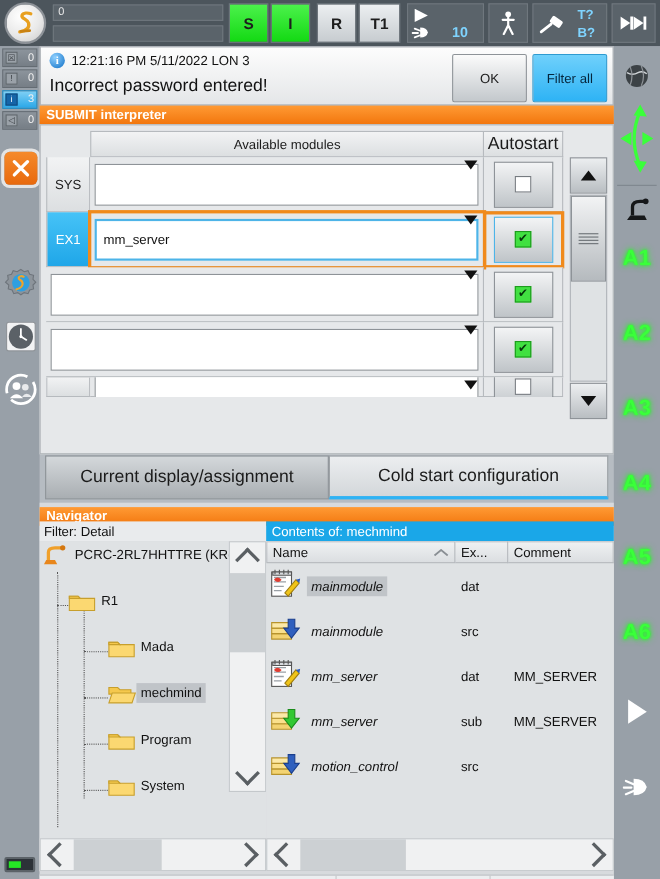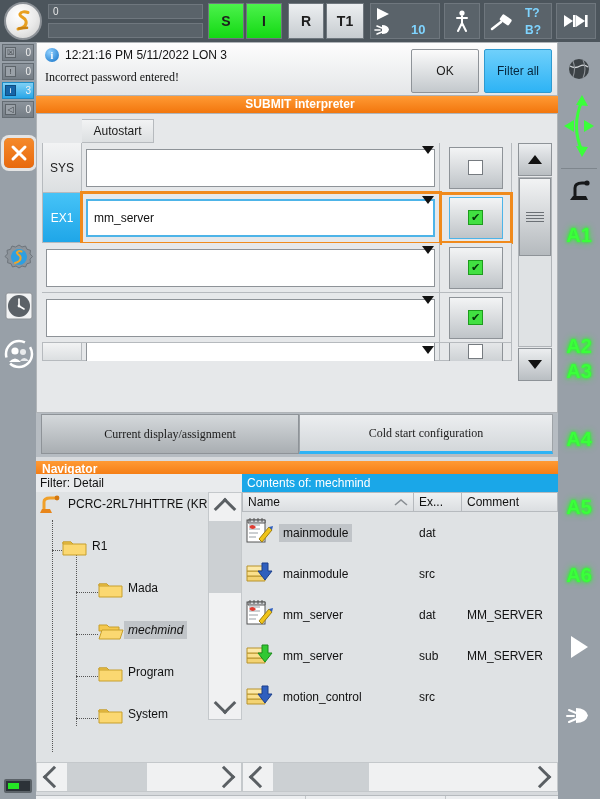--- a/index.html
+++ b/index.html
@@ -58,21 +58,21 @@
   .axlbl{color:#3aff3a;font-weight:bold;font-size:20px;text-shadow:0 0 7px #22ff22,0 0 3px #1aff1a;}
   .rr-div{position:absolute;left:3px;width:36px;height:1px;background:#7e868d;}
 
   
   .main{position:absolute;left:36px;top:42px;width:522px;height:757px;background:#b6bcc2;}
 
   
   .msgbox{position:absolute;left:0;top:0;width:522px;height:54px;
           background:linear-gradient(180deg,#fdfdfd,#e4e6e8);border:1px solid #b0b4b8;box-sizing:border-box;}
   .msg-line1{position:absolute;left:8px;top:5px;display:flex;align-items:center;gap:6px;font-size:12px;color:#111;}
-  .msg-line2{position:absolute;left:8px;top:27px;font-size:12px;color:#111;font-family:Liberation Serif, serif;}
+  .msg-line2{position:absolute;left:8px;top:27px;font-size:16px;color:#111;}
   .info-ico{width:14px;height:14px;border-radius:50%;background:radial-gradient(circle at 35% 30%,#8fd0ff,#0f6fc5);
             color:#fff;font-size:10px;font-weight:bold;display:flex;align-items:center;justify-content:center;
             font-family:"Liberation Serif",serif;}
   .btn-ok{position:absolute;right:78px;top:6px;width:66px;height:42px;
           background:linear-gradient(180deg,#fbfbfb,#c3c8cc);border:1px solid #8e9398;border-radius:2px;
           display:flex;align-items:center;justify-content:center;font-size:12px;color:#1b1b1b;}
   .btn-confirm{position:absolute;right:5px;top:6px;width:66px;height:42px;
           background:linear-gradient(180deg,#6fd0fb,#2eb3f5);border:1px solid #2e9ad0;border-radius:2px;
           display:flex;align-items:center;justify-content:center;font-size:12px;color:#06263d;}
 
@@ -82,21 +82,21 @@
       padding-left:6px;box-sizing:border-box;line-height:17px;}
 
   
   .tablewrap{position:absolute;left:0;top:71px;width:522px;height:300px;background:#e6e8ea;
       border:1px solid #b0b4b8;box-sizing:border-box;}
   .tbl{position:absolute;left:5px;top:5px;width:470px;}
   .th{display:flex;height:24px;}
   .th .c0{width:40px;}
   .th .c1{flex:1;display:flex;align-items:center;justify-content:center;font-size:12px;color:#1b1b1b;
           background:linear-gradient(180deg,#f2f3f4,#dcdfe1);border:1px solid #b6babe;box-sizing:border-box;}
-  .th .c2{width:72px;display:flex;align-items:center;justify-content:center;font-size:12px;color:#1b1b1b;
+  .th .c2{width:72px;display:flex;align-items:center;justify-content:center;font-size:16px;color:#1b1b1b;
           background:linear-gradient(180deg,#f2f3f4,#dcdfe1);border:1px solid #b6babe;border-left:none;box-sizing:border-box;}
   .trow{display:flex;height:50px;}
   .rlab{width:40px;display:flex;align-items:center;justify-content:center;font-size:12px;color:#1b1b1b;
          background:linear-gradient(180deg,#f2f3f4,#dcdfe1);border:1px solid #b6babe;border-top:none;box-sizing:border-box;}
   .rlab.sel{background:linear-gradient(180deg,#46c3f7,#1fa6e8);color:#fff;}
   .rcombo{flex:1;position:relative;background:#e6e8ea;border:1px solid #b6babe;border-top:none;border-left:none;
           box-sizing:border-box;display:flex;align-items:center;padding:0 4px;}
   .rcombo .inner{position:relative;width:100%;height:38px;background:#fff;border:1px solid #8e9398;box-sizing:border-box;
          display:flex;align-items:center;padding-left:6px;font-size:12px;color:#111;}
   .rcombo .arrow{position:absolute;right:5px;top:3px;width:0;height:0;border-left:6px solid transparent;
@@ -124,21 +124,21 @@
   .vsb .thumb{position:absolute;left:0;top:0;width:32px;height:78px;
      background:linear-gradient(180deg,#f2f3f4,#b5babe);border:1px solid #8e9398;box-sizing:border-box;
      display:flex;align-items:center;justify-content:center;}
   .grip i{display:block;width:18px;height:1px;background:#6b7075;margin:2px 0;}
   .tri-up{width:0;height:0;border-left:7px solid transparent;border-right:7px solid transparent;border-bottom:9px solid #111;}
   .tri-dn{width:0;height:0;border-left:7px solid transparent;border-right:7px solid transparent;border-top:9px solid #111;}
 
   
   .tabs{position:absolute;left:0;top:372px;width:522px;height:43px;}
   .tab{position:absolute;top:0;height:40px;display:flex;align-items:center;justify-content:center;
-       font-size:12px;color:#1b1b1b;box-sizing:border-box;font-family:Liberation Serif, serif;}
+       font-size:16px;color:#1b1b1b;box-sizing:border-box;}
   .tab.active{left:5px;width:258px;background:linear-gradient(180deg,#d4d8db,#a9aeb2);
        border:1px solid #8e9398;}
   .tab.inactive{left:263px;width:254px;background:linear-gradient(180deg,#eceef0,#d3d7da);
        border:1px solid #9ea3a7;border-bottom:3px solid #2eb3f5;}
 
   
   .nav{position:absolute;left:0;top:415px;width:522px;height:342px;background:#d7dadd;}
   .filter{position:absolute;left:0;top:17px;width:206px;height:18px;background:#e9ebed;
           font-size:12px;color:#111;padding-left:4px;box-sizing:border-box;line-height:18px;}
   .cont-of{position:absolute;left:206px;top:17px;width:316px;height:18px;background:#1aa7e8;
@@ -151,21 +151,21 @@
   .tdashh{position:absolute;border-top:1px dotted #555;}
   .listpane{position:absolute;left:206px;top:35px;width:316px;height:270px;background:#dfe2e4;overflow:hidden;}
   .lhead{display:flex;height:20px;background:linear-gradient(180deg,#f0f2f3,#dadde0);}
   .lhead div{border:1px solid #b6babe;border-left:none;box-sizing:border-box;display:flex;align-items:center;
             padding-left:5px;font-size:12px;color:#111;}
   .lhead .h1{width:172px;border-left:1px solid #b6babe;justify-content:space-between;padding-right:5px;}
   .lhead .h2{width:48px;}
   .lhead .h3{flex:1;}
   .lrow{display:flex;align-items:center;height:41px;font-size:12px;color:#111;}
   .lrow .n{width:172px;display:flex;align-items:center;gap:6px;padding-left:3px;box-sizing:border-box;}
-  .lrow .n span.txt{padding:2px 4px;}
+  .lrow .n span.txt{padding:2px 4px;font-style:italic;}
   .lrow.sel .n span.txt{background:#c0c4c8;}
   .lrow .e{width:48px;padding-left:5px;box-sizing:border-box;}
   .lrow .c{flex:1;padding-left:5px;box-sizing:border-box;}
 
   
   .fsb-v{position:absolute;width:34px;background:#f0f1f2;border:1px solid #c4c8cb;box-sizing:border-box;}
   .fsb-v .a{position:absolute;left:0;width:32px;height:28px;display:flex;align-items:center;justify-content:center;color:#555;font-size:16px;}
   .fsb-v .t{position:absolute;left:0;width:32px;background:#ccd0d3;}
   .chev{width:13px;height:13px;border-left:3px solid #5a5f63;border-top:3px solid #5a5f63;}
   .chev.up{transform:rotate(45deg);margin-top:4px;}
@@ -326,21 +326,21 @@
     <div class="rr-cell" style="top:132px;height:34px;">
       <svg width="26" height="22" viewBox="0 0 26 22">
         <path d="M4 20 L22 20 L20 16 L7 16 Z" fill="#16181a"></path>
         <path d="M9 16 L9 8 q0-5 7-5 l5 0" stroke="#16181a" stroke-width="3" fill="none"></path>
         <circle cx="21" cy="3" r="2.6" fill="#16181a"></circle>
       </svg>
     </div>
     <div class="rr-cell" style="top:175px;height:36px;">
         <span class="axlbl">A1</span>
       </div>
-    <div class="rr-cell" style="top:243px;height:36px;margin-top:43px;">
+    <div class="rr-cell" style="top:243px;height:36px;">
         <span class="axlbl">A2</span>
       </div>
     <div class="rr-cell" style="top:311px;height:36px;">
         <span class="axlbl">A3</span>
       </div>
     <div class="rr-cell" style="top:379px;height:36px;">
         <span class="axlbl">A4</span>
       </div>
     <div class="rr-cell" style="top:447px;height:36px;">
         <span class="axlbl">A5</span>
@@ -366,26 +366,27 @@
     <div class="msgbox">
       <div class="msg-line1">
         <span class="info-ico">i</span>
         <span>12:21:16 PM 5/11/2022 LON 3</span>
       </div>
       <div class="msg-line2">Incorrect password entered!</div>
       <div class="btn-ok">OK</div>
       <div class="btn-confirm">Filter all</div>
     </div>
 
-    <div class="panel-title" style="top:54px;text-align:center;">SUBMIT interpreter</div>
+    <div class="panel-title" style="top:54px;">SUBMIT interpreter</div>
 
     <div class="tablewrap">
       <div class="tbl">
         <div class="th">
           <div class="c0"></div>
+          <div class="c1">Available modules</div>
           <div class="c2">Autostart</div>
         </div>
 
         <div class="trow">
           <div class="rlab">SYS</div>
           <div class="rcombo">
             <div class="inner"></div>
             <span class="arrow"></span>
           </div>
           <div class="rchk">
@@ -509,21 +510,21 @@
         <div class="tree-item" style="left:62px;top:87px;">
           <span class="fold">
             <svg width="26" height="20" viewBox="0 0 26 20">
               <path d="M1 5 L9 5 L11 7 L24 7 L24 18 L1 18 Z" fill="#fbd871" stroke="#c79f2c"></path>
               <path d="M1 5 L9 5 L11 7 L1 7 Z" fill="#f5c84d" stroke="#c79f2c"></path>
             </svg>
           </span>
           <span>Mada</span>
         </div>
 
-        <div class="tree-item" style="left:62px;top:129px;font-style:italic;">
+        <div class="tree-item" style="left:62px;top:129px;">
           <span class="fold">
             <svg width="26" height="20" viewBox="0 0 26 20">
               <path d="M1 4 L9 4 L11 6 L21 6 L21 10 L1 10 Z" fill="#f5c84d" stroke="#c79f2c"></path>
               <path d="M1 18 L4 9 L25 9 L22 18 Z" fill="#fbd871" stroke="#c79f2c"></path>
             </svg>
           </span>
           <span class="txt selbg">mechmind</span>
         </div>
 
         <div class="tree-item" style="left:62px;top:171px;">

